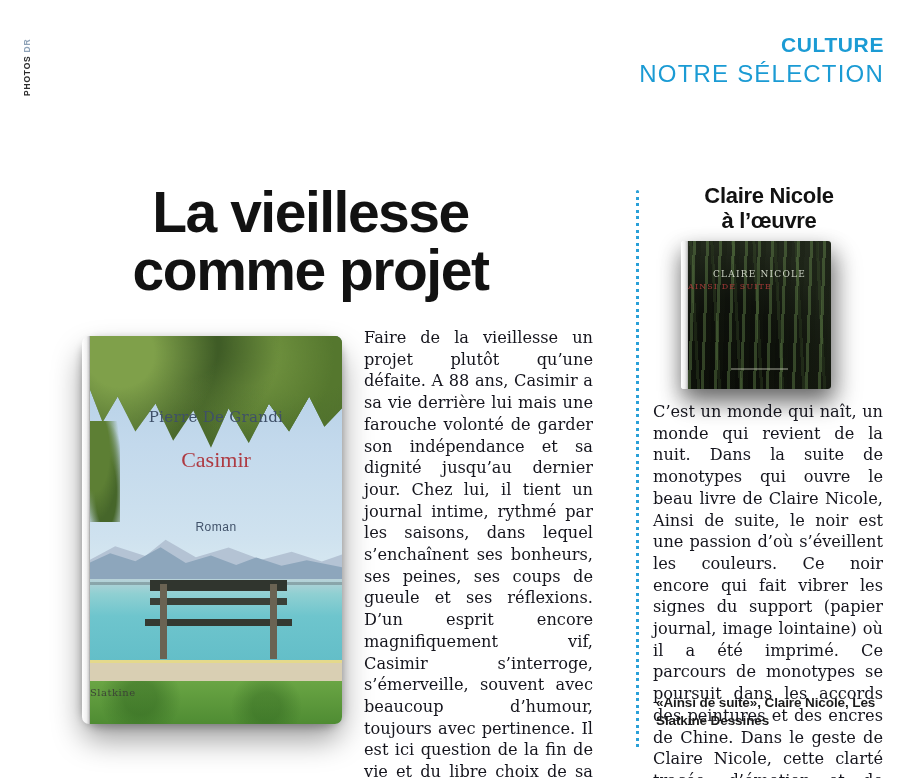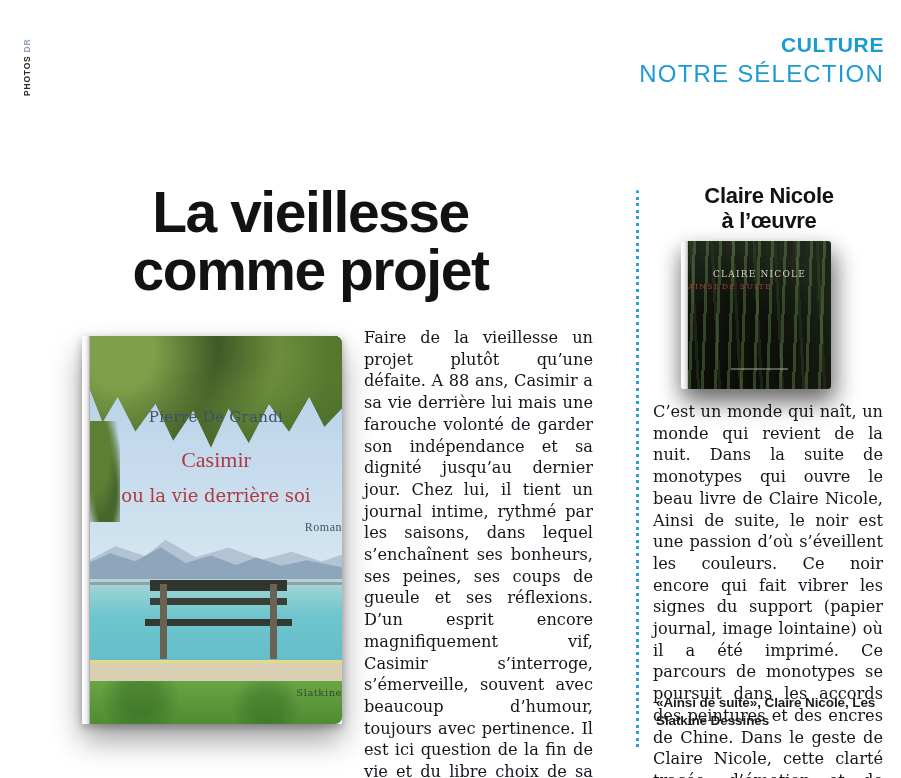--- a/index.html
+++ b/index.html
@@ -25,21 +25,21 @@
 
   
   .headline {
     position:absolute; left:58px; top:183px; width:505px; text-align:center;
     font-size:57px; line-height:58px; font-weight:800; letter-spacing:-1.5px; color:#121212;
   }
 
   
   .book1 {
     position:absolute; left:82px; top:336px; width:260px; height:388px;
-    border-radius:1px; background:#fff;
+    border-radius:17px; background:#fff;
     box-shadow:0 16px 30px rgba(0,0,0,.38), 0 3px 8px rgba(0,0,0,.28);
   }
   .book1 .pages {
     position:absolute; left:0; top:0; bottom:0; width:8px; border-radius:7px 0 0 7px;
     background:linear-gradient(90deg,#ffffff 0%,#f2f2f2 55%,#cfcfcf 85%,#9b9b9b 100%);
   }
   .book1 .cover {
     position:absolute; left:8px; top:0; right:0; bottom:0; border-radius:0 7px 7px 0;
     overflow:hidden;
     background:linear-gradient(180deg,#aecbe4 0%,#c3d9ec 28%,#cfe2ef 52%,#d8e9f1 62%);
@@ -101,26 +101,26 @@
   }
   .cover-title {
     position:absolute; left:0; top:28.5%; width:100%; text-align:center;
     font-family:Liberation Serif, serif; font-size:22px; color:#ae3a42;
   }
   .cover-subtitle {
     position:absolute; left:0; top:38.5%; width:100%; text-align:center;
     font-family:"DejaVu Serif", serif; font-size:18px; color:#ae3a42;
   }
   .cover-genre {
-    position:absolute; left:0; top:47.5%; width:100%; text-align:right;
-    font-family:Liberation Serif, serif; font-size:12px; color:#41526a; letter-spacing:.5px;
+    position:absolute; left:0; top:47.5%; width:100%; text-align:center;
+    font-family:Liberation Sans, sans-serif; font-size:12px; color:#41526a; letter-spacing:.5px;
   }
   .cover-publisher {
-    position:absolute; left:0; top:90.5%; width:100%; text-align:right;
-    font-family:"DejaVu Serif", serif; font-size:10px; color:#3c4436; letter-spacing:.5px;padding-left:40px;
+    position:absolute; left:0; top:90.5%; width:100%; text-align:left;
+    font-family:"DejaVu Serif", serif; font-size:10px; color:#3c4436; letter-spacing:.5px;
   }
 
   
   .body-text {
     font-family:"DejaVu Serif", serif; font-size:16.2px; line-height:21.7px;
     text-align:justify; color:#15151d;
   }
   .left-body  { position:absolute; left:364px; top:327px; width:229px; }
   .caption {
     font-size:13.5px; font-weight:bold; line-height:18px; color:#1c1c1c;
@@ -205,21 +205,20 @@
       <div class="grass"></div>
       <div class="bench">
         <div class="rail1"></div>
         <div class="rail2"></div>
         <div class="seat"></div>
         <div class="post-l"></div>
         <div class="post-r"></div>
       </div>
       <div class="cover-author">Pierre De Grandi</div>
       <div class="cover-title">Casimir</div>
-      <div class="cover-subtitle">ou la vie derrière soi</div>
       <div class="cover-genre">Roman</div>
       <div class="cover-publisher">Slatkine</div>
     </div>
   </div>
 
   <p class="body-text left-body">
     <span>Faire de la vieillesse un projet plutôt qu’une défaite. A 88 ans, Casimir a sa vie derrière lui mais une farouche volonté de garder son indépendance et sa dignité jusqu’au dernier jour. Chez lui, il tient un journal intime, rythmé par les saisons, dans lequel s’enchaînent ses bonheurs, ses peines, ses coups de gueule et ses réflexions. D’un esprit encore magnifiquement vif, Casimir s’interroge, s’émerveille, souvent avec beaucoup d’humour, toujours avec pertinence. Il est ici question de la fin de vie et du libre choix de sa mort, mais aussi d’amitiés, de religion, de nature, de culture et d’humanité. Un beau livre, intense, précieux.</span>
     
   </p>
 

